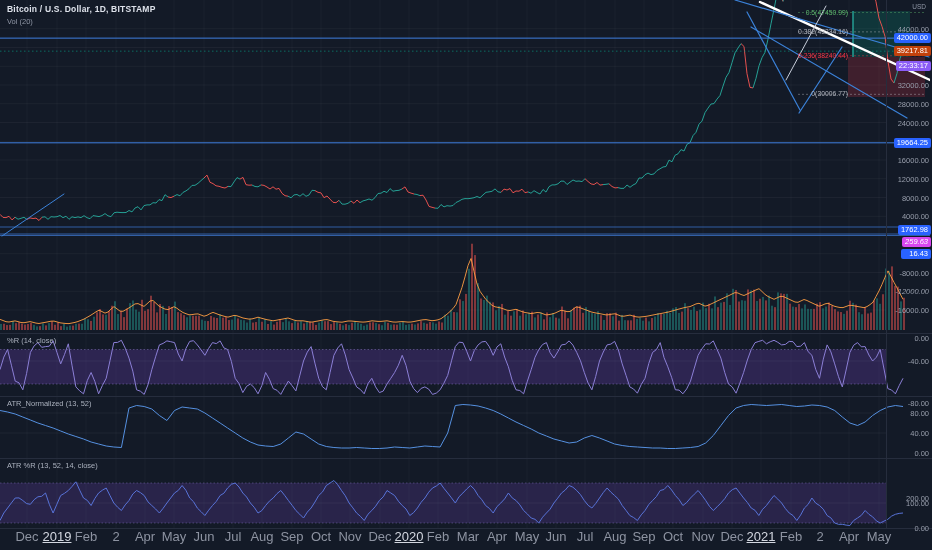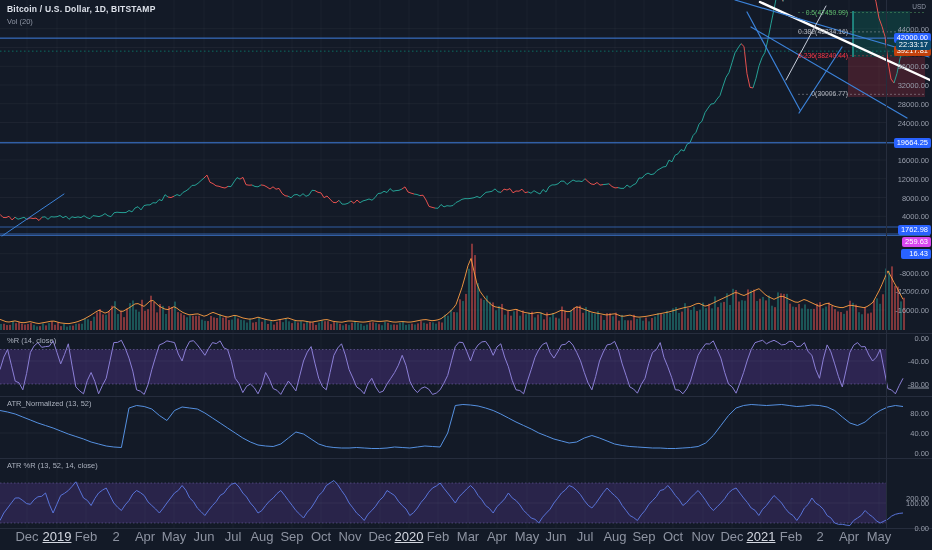--- a/index.html
+++ b/index.html
@@ -452,27 +452,27 @@
       <div class="axlabel" style="top: 160px;">16000.00</div>
       <div class="axlabel" style="top: 178.75px;">12000.00</div>
       <div class="axlabel" style="top: 197.5px;">8000.00</div>
       <div class="axlabel" style="top: 216.25px;">4000.00</div>
       <div class="axlabel" style="top: 272.5px;">-8000.00</div>
       <div class="axlabel" style="top: 291.25px; font-style: italic;">-12000.00</div>
       <div class="axlabel" style="top: 310px;">-16000.00</div>
       <div class="tag" style="top: 38.125px; background: rgb(41, 98, 255);">42000.00</div>
       <div class="tag" style="top: 142.824px; background: rgb(41, 98, 255);">19664.25</div>
       <div class="tag" style="top: 230px; background: rgb(41, 98, 255);">1762.98</div>
-      <div class="tag" style="top: 242px; background: #d946ef;">259.63</div>
+      <div class="tag" style="top: 242px; background: #d946ef; font-style: italic;">259.63</div>
       <div class="tag" style="top: 254px; background: rgb(41, 98, 255); padding-left: 8px;">16.43</div>
       <div class="tag" style="top: 51.1665px; background: #c2410c;">39217.81</div>
-      <div class="tag" style="top: 45px; background: #0c4a6e;">22:33:17</div>
+      <div class="tag" style="top: 66px; background: #8b5cf6;">22:33:17</div>
       <div class="axlabel" style="top: 338px;">0.00</div>
       <div class="axlabel" style="top: 361px;">-40.00</div>
-      <div class="axlabel" style="top: 384px; text-decoration: underline;">-80.00</div>
+      <div class="axlabel" style="top: 403px;">-80.00</div>
       <div class="axlabel" style="top: 413px;">80.00</div>
       <div class="axlabel" style="top: 433px;">40.00</div>
       <div class="axlabel" style="top: 453px;">0.00</div>
       <div class="axlabel" style="top: 498px; margin-left: 48px;">200.00</div>
       <div class="axlabel" style="top: 503px;">100.00</div>
       <div class="axlabel" style="top: 528px;">0.00</div>
     </div>
   <div id="taxis">
       <div class="timelabel" style="left: 27px;">Dec</div>
       <div class="timelabel year" style="left: 57px;">2019</div>

